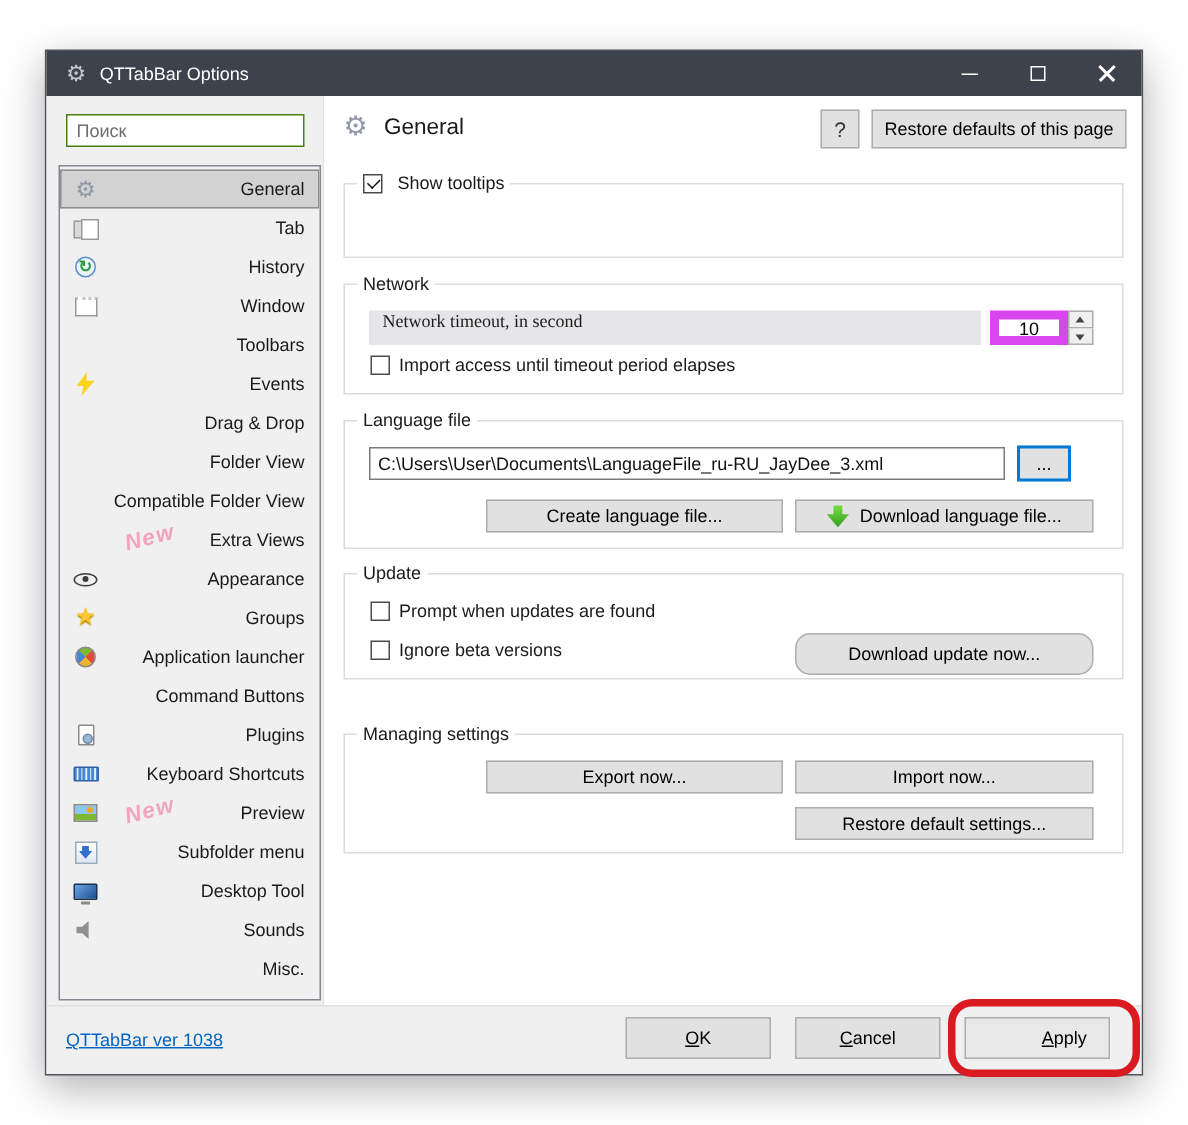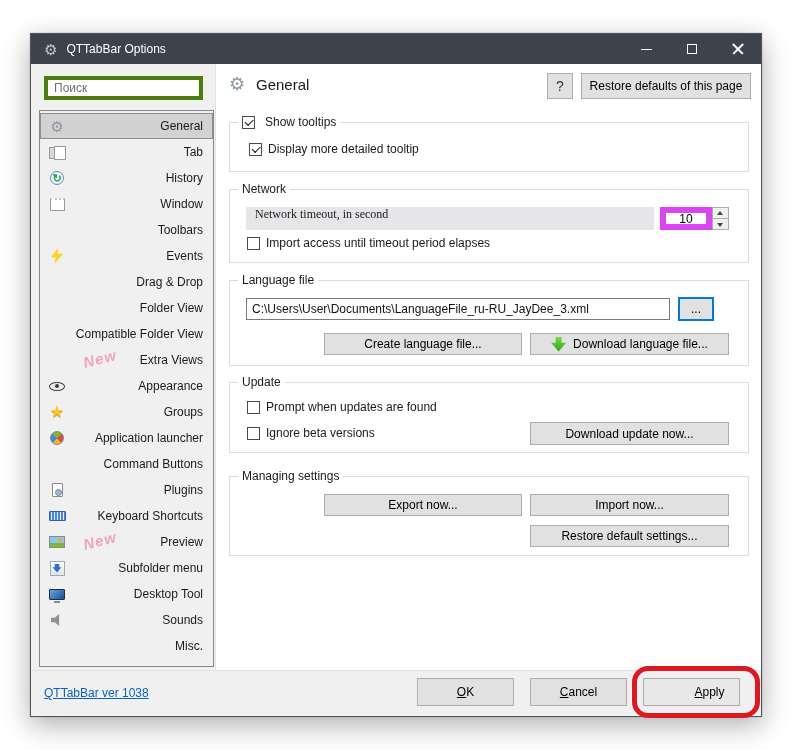--- a/index.html
+++ b/index.html
@@ -17,21 +17,21 @@
   .tb-btn { width:46px; height:30px; display:flex; align-items:center; justify-content:center; cursor:default; }
   .glyph-min { width:11px; height:1px; background:#fff; display:block; }
   .glyph-max { width:10px; height:10px; border:1px solid #fff; display:block; }
   .glyph-close { position:relative; width:12px; height:12px; display:block; }
   .glyph-close::before,.glyph-close::after { content:""; position:absolute; left:-1px; top:5px; width:14px; height:1.5px; background:#fff; }
   .glyph-close::before { transform:rotate(45deg); }
   .glyph-close::after { transform:rotate(-45deg); }
 
   
   .sidebar { position:absolute; left:0; top:30px; width:184px; bottom:46px; background:#f0f0f0; }
-  .search { position:absolute; left:13px; top:12px; width:159px; height:22px; border:4px solid #4d7c0f; background:#fff;
+  .search { position:absolute; left:13px; top:12px; width:159px; height:22px; border:1px solid #4d7c0f; background:#fff;
     font-family:"Liberation Sans",sans-serif; font-size:12px; padding:8px 6px; color:#222; }
   .search::placeholder { color:#6d6d6d; opacity:1; }
   .sb-list { position:absolute; left:8px; top:46px; width:175px; bottom:3px; border:1px solid #828790; background:#f0f0f0; padding-top:2px; overflow:hidden; }
   .sb-item { position:relative; height:26px; display:flex; align-items:center; border:1px solid transparent; }
   .sb-item.selected { background:#d2d2d2; border:1px solid #8e8e8e; }
   .sb-ic { width:24px; margin-left:4px; display:flex; align-items:center; justify-content:center; flex:0 0 24px; }
   .sb-label { flex:1; text-align:right; padding-right:9px; font-size:12px; color:#1a1a1a; white-space:nowrap; }
   .sb-badge { position:absolute; left:42px; top:2px; color:#f2a3c0; font-size:15px; font-weight:bold; font-style:italic; transform:rotate(-14deg); letter-spacing:1px; pointer-events:none; }
 
   
@@ -77,39 +77,39 @@
 
   .cb { width:13px; height:13px; border:1px solid #4a4a4a; background:#fff; display:inline-block; position:relative; flex:0 0 13px; }
   .cb.checked::after { content:""; position:absolute; left:2px; top:2.5px; width:7px; height:3.5px;
     border-left:1.8px solid #111; border-bottom:1.8px solid #111; transform:rotate(-45deg); }
   .cb-row { position:absolute; display:flex; align-items:center; gap:6px; font-size:12px; color:#1a1a1a; white-space:nowrap; }
 
   .g-tooltips { top:58px; height:50px; }
   .g-network { top:125px; height:74px; }
   .g-language { top:216px; height:86px; }
   .g-update { top:318px; height:71px; }
-  .g-managing { top:412px; height:80px; }
+  .g-managing { top:425px; height:80px; }
 
   .net-bar { position:absolute; left:16px; top:17px; width:408px; height:23px; background:#e6e6e9; font-size:12px; color:#1a1a1a; display:flex; align-items:flex-start; padding-left:9px;font-family:Liberation Serif, serif; }
   .spin-box { position:absolute; left:430px; top:17px; width:52px; height:23px; border:6px solid #d946ef; background:#fff; font-size:12px; color:#000; display:flex; align-items:center; justify-content:center; }
   .spin-btns { position:absolute; left:482px; top:17px; width:17px; height:23px; display:flex; flex-direction:column; }
   .spin-btn { flex:1; border:1px solid #acacac; background:#f0f0f0; position:relative; }
   .spin-btn + .spin-btn { border-top:none; }
   .spin-up::after,.spin-down::after { content:""; position:absolute; left:4px; border-left:3.5px solid transparent; border-right:3.5px solid transparent; }
   .spin-up::after { top:3px; border-bottom:4px solid #444; }
   .spin-down::after { top:3.5px; border-top:4px solid #444; }
 
   .path-input { position:absolute; left:16px; top:17px; width:424px; height:22px; border:1px solid #7a7a7a; background:#fff;
     font-family:"Liberation Sans",sans-serif; font-size:12px; color:#111; padding:0 5px; }
   .browse-btn { position:absolute; left:448px; top:16px; width:36px; height:24px; border:2px solid #0078d7; background:#e1e1e1; font-size:12px; }
   .row2-left  { position:absolute; left:94px;  top:52px; width:198px; height:22px; }
   .row2-right { position:absolute; left:300px; top:52px; width:199px; height:22px; }
   .dl-arrow { width:15px; height:15px; margin-right:7px; background:linear-gradient(#79db42,#2f9e1f);
     clip-path:polygon(30% 0, 70% 0, 70% 42%, 100% 42%, 50% 100%, 0 42%, 30% 42%); flex:0 0 15px; }
-  .upd-btn { position:absolute; left:300px; top:39px; width:199px; height:23px; }
+  .upd-btn { position:absolute; left:300px; top:39px; width:199px; height:28px;border-radius:10px; }
   .exp-btn { position:absolute; left:94px;  top:17px; width:198px; height:22px; }
   .imp-btn { position:absolute; left:300px; top:17px; width:199px; height:22px; }
   .res-btn { position:absolute; left:300px; top:48px; width:199px; height:22px; }
 
   
   .footer { position:absolute; left:0; right:0; bottom:0; height:46px; background:#f0f0f0; border-top:1px solid #dfdfdf; }
   .ver-link { position:absolute; left:13px; top:15px; font-size:12px; color:#0563c1; text-decoration:underline; cursor:pointer; }
   .f-btn { position:absolute; top:7px; width:97px; height:28px; }
   .btn-ok { left:386px; } .btn-cancel { left:499px; } .btn-apply { left:612px; background:#e8e8e8;padding-left:36px; }
   .ukey { text-decoration:underline; }
@@ -260,24 +260,20 @@
   <div class="main">
     <span class="hdr-gear">⚙</span>
     <span class="hdr-title">General</span>
     <button class="btn help-btn">?</button>
     <button class="btn restore-page-btn">Restore defaults of this page</button>
 
     <div class="group g-tooltips">
       <div class="legend">
         <span class="cb checked"></span>
         <span>Show tooltips</span>
-      </div>
-      <div class="cb-row" style="left:19px; top:19px;">
-        <span class="cb checked"></span>
-        <span>Display more detailed tooltip</span>
       </div>
     </div>
 
     <div class="group g-network">
       <div class="legend">
         <span>Network</span>
       </div>
       <div class="net-bar">
         <span>Network timeout, in second</span>
       </div>

